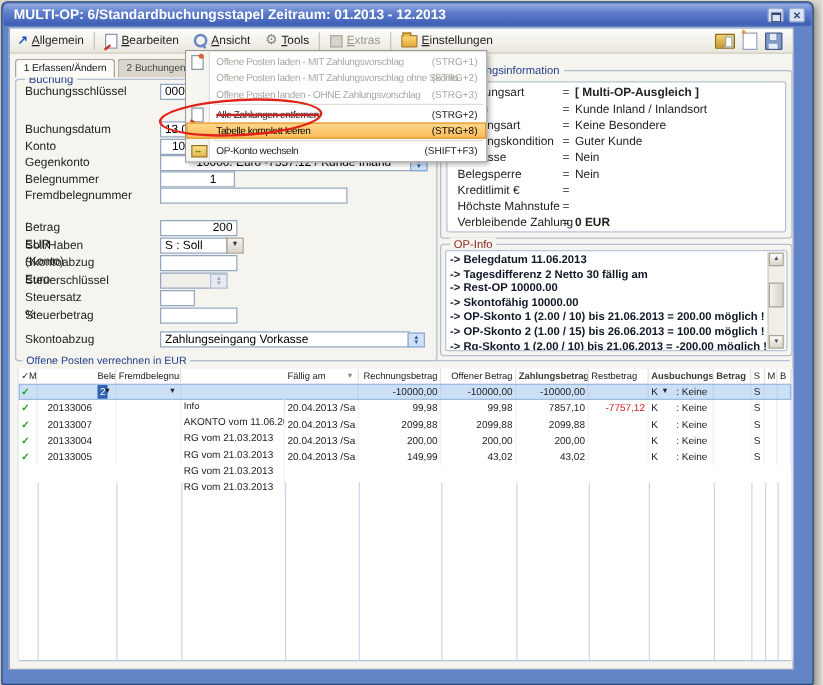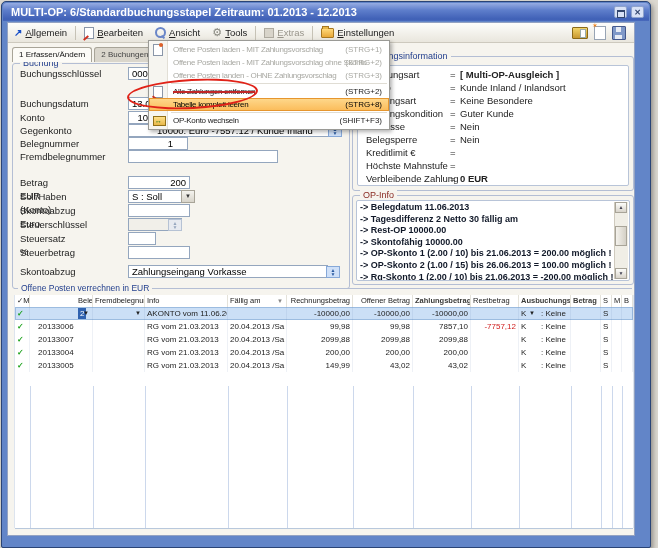--- a/index.html
+++ b/index.html
@@ -73,21 +73,21 @@
   .op-section-label{position:absolute;left:10px;top:260px;font-size:8.5px;color:#24408e;background:#f6f4ee;padding:0 3px;z-index:2;}
   .op-section-line{position:absolute;left:6px;top:265px;width:618px;height:1px;background:#b4bed4;}
   .optable{position:absolute;left:6px;top:272px;width:618px;height:233px;background:#fff;border-left:1px solid #dde4ee;border-right:1px solid #dde4ee;}
   .trow{display:flex;height:13px;}
   .thead{height:12px;color:#8a8a86;}
   .thead .cell{font-size:7.5px;line-height:12px;height:12px;border-right:1px solid #e4e2da;}
   .thead .cell.bold{color:#3a3a38;font-weight:bold;}
   .cell{box-sizing:border-box;height:13px;line-height:13px;font-size:8px;padding:0 2px;white-space:nowrap;overflow:hidden;border-right:1px solid rgba(90,120,170,.10);position:relative;color:#222;}
   .num{text-align:right;}
   .neg{color:#d02020;}
-  .c0{width:15px;}.c1{width:63px;padding-left:48px;}.c2{width:52px;}.c3{width:83px;}.c4{width:59px;}.c5{width:66px;}.c6{width:60px;}.c7{width:58px;}.c8{width:48px;}.c9{width:52px;}.c10{width:30px;}.c11{width:11px;}.c12{width:10px;}.c13{width:11px;}
+  .c0{width:15px;}.c1{width:63px;padding-left:48px;}.c2{width:52px;}.c3{width:83px;margin-top:24px;}.c4{width:59px;}.c5{width:66px;}.c6{width:60px;}.c7{width:58px;}.c8{width:48px;}.c9{width:52px;}.c10{width:30px;}.c11{width:11px;}.c12{width:10px;}.c13{width:11px;}
   .check{color:#18a018;font-weight:bold;font-size:8px;}
   .trow.selected{background:#cbdff6;outline:1px solid #9cbce0;outline-offset:-1px;}
   .mini-sel{display:inline-block;background:#2f62b0;color:#fff;padding:0 2px;height:11px;line-height:11px;margin-top:1px;font-size:8px;}
   .cell .dd{position:absolute;right:3px;top:0;font-size:6px;color:#222;}
   .kname{position:absolute;left:22px;}
   .vlines{position:absolute;left:0;top:91px;width:618px;height:142px;}
   .vline{position:absolute;top:0;bottom:0;width:1px;background:#ccd8ec;}
   .tbottom{position:absolute;left:0;top:233px;width:618px;height:1px;background:#b8c8dc;}
   
   .cmenu{position:absolute;left:148px;top:40px;width:240px;background:#fff;border:1px solid #9a9a96;box-shadow:2px 2px 4px rgba(0,0,0,.3);z-index:50;padding:2px 0;}

